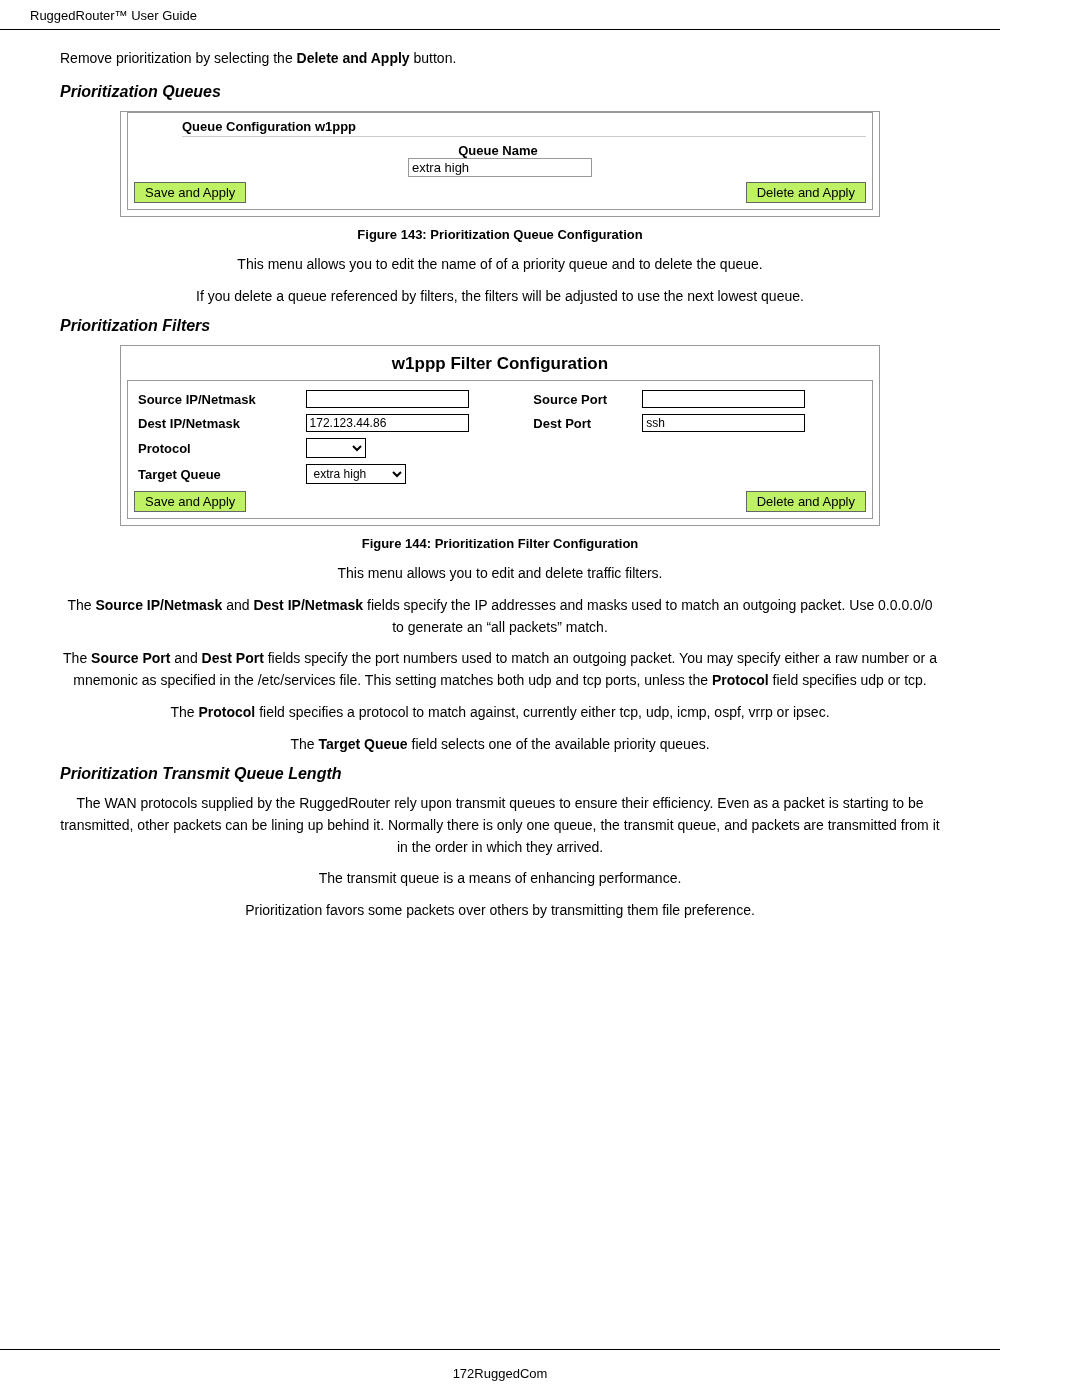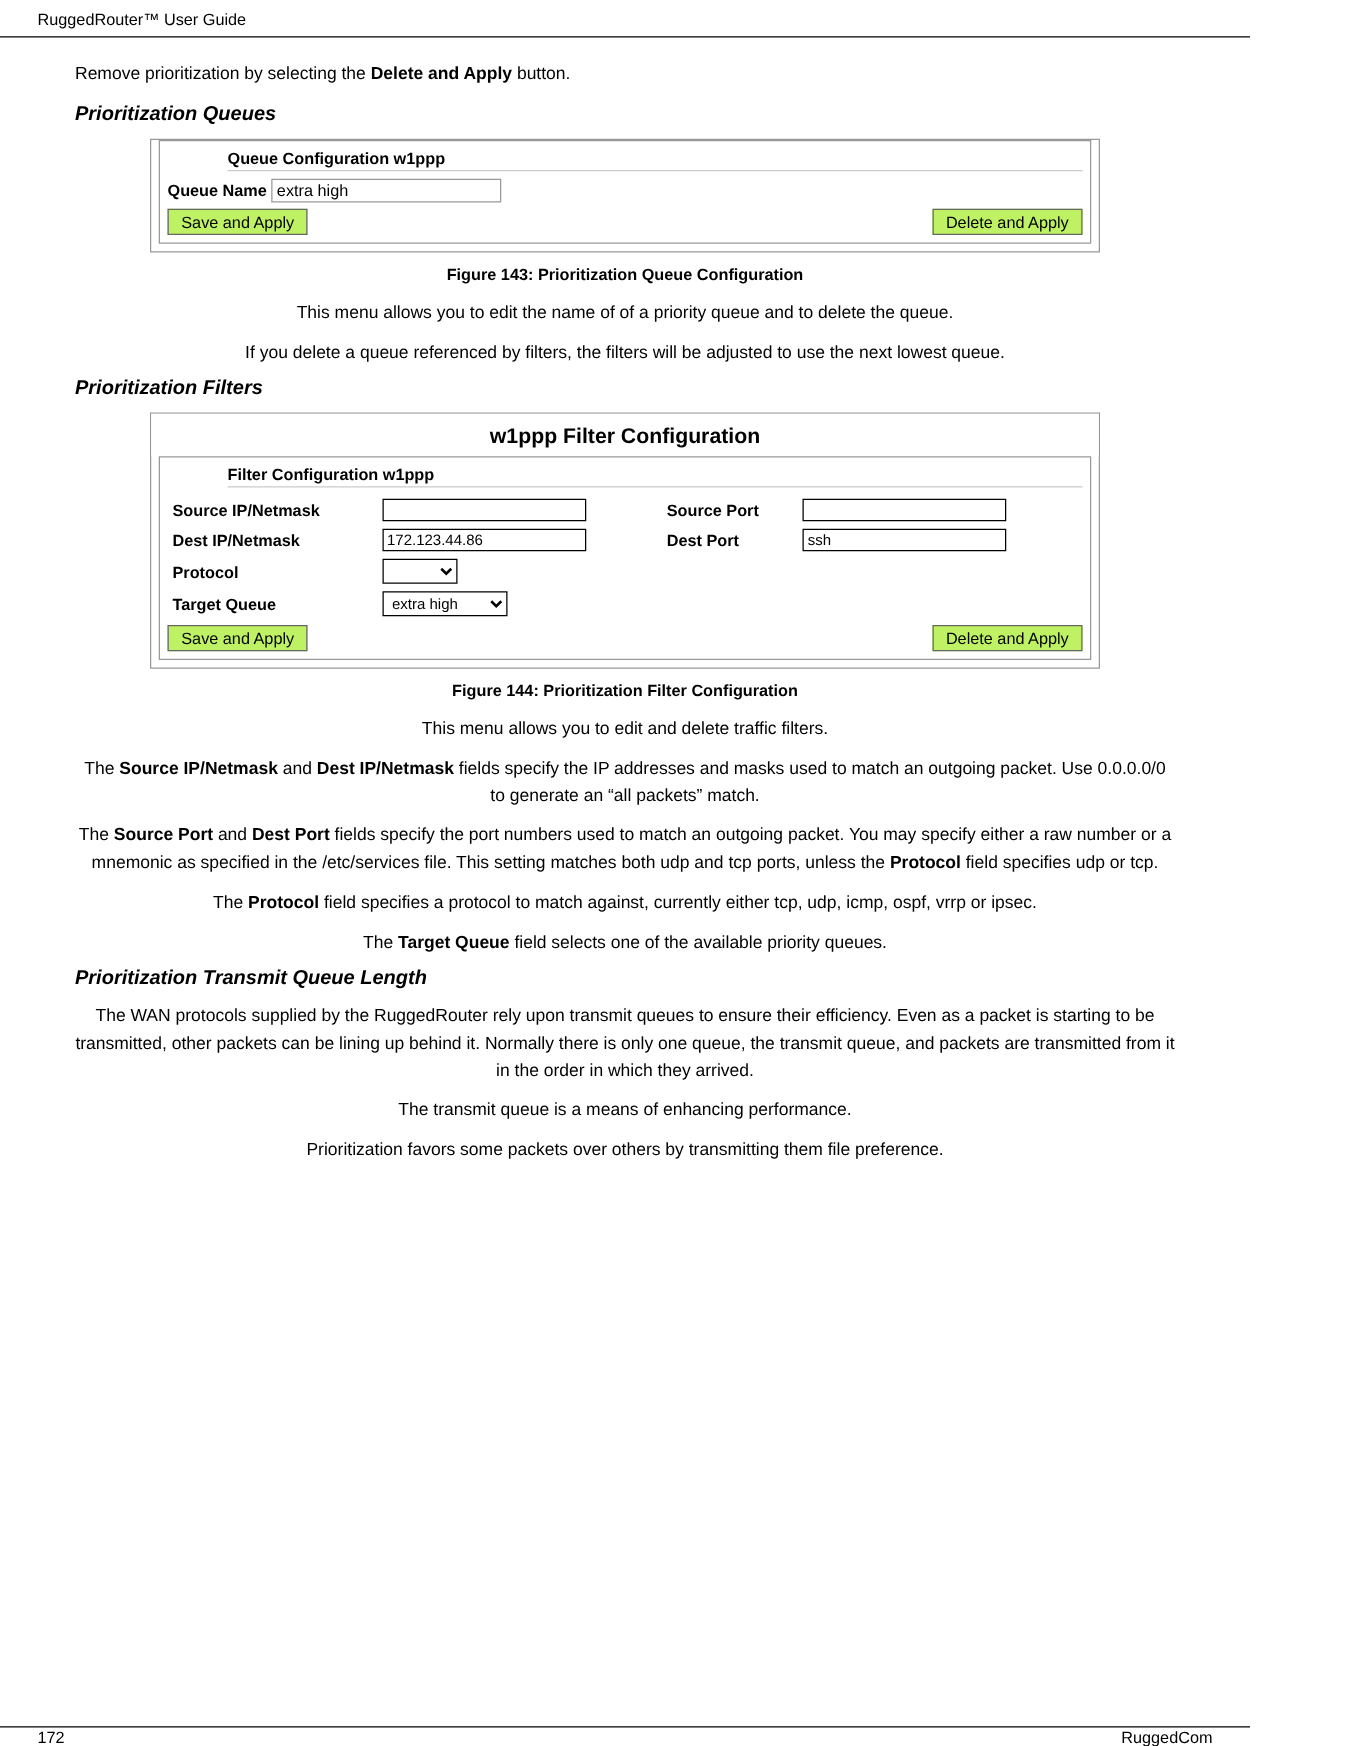--- a/index.html
+++ b/index.html
@@ -72,20 +72,21 @@
       margin-bottom: 6px;
       border-bottom: 1px solid #ccc;
       padding-bottom: 2px;
       margin-left: 48px;
     }
     .form-row {
       display: flex;
       align-items: center;
       margin-bottom: 5px;
       font-size: 13px;
+      flex-direction: column;
     }
     .form-label {
       font-weight: bold;
       margin-right: 4px;
       white-space: nowrap;
     }
     .form-input {
       border: 1px solid #999;
       padding: 1px 3px;
       font-size: 13px;
@@ -141,23 +142,23 @@
       min-width: 60px;
     }
     .filter-button-row {
       display: flex;
       justify-content: space-between;
       align-items: center;
       margin-top: 4px;
     }
     .footer-bar {
       display: flex;
-      justify-content: space-between;
-      align-items: center;
-      padding: 0 30px;
+      justify-content: center;
+      align-items: center;
+      padding: 16px 30px;
       border-top: 1px solid #000;
       margin-top: auto;
     }
     .footer-page {
       font-size: 13px;
     }
     .footer-brand {
       font-size: 13px;
     }
     b, strong { font-weight: bold; }
@@ -196,21 +197,20 @@
     <p class="figure-caption">Figure 143:  Prioritization Queue Configuration</p>
 
     <p class="body-text">This menu allows you to edit the name of of a priority queue and to delete the queue.</p>
     <p class="body-text">If you delete a queue referenced by filters, the filters will be adjusted to use the next lowest queue.</p>
 
     <h2 class="section-heading">Prioritization Filters</h2>
 
     <div class="config-box">
       <div class="config-title">w1ppp Filter Configuration</div>
       <div class="config-inner">
-        <div class="config-section-label">Filter Configuration w1ppp</div>
         <table class="filter-form-table">
           <tbody>
               <tr>
             <td class="filter-label">Source IP/Netmask</td>
             <td><input class="filter-input" type="text" style="min-width: 140px;"></td>
             <td class="filter-label">Source Port</td>
             <td><input class="filter-input" type="text" style="min-width: 60px;"></td>
           </tr>
           <tr>
             <td class="filter-label">Dest IP/Netmask</td>

